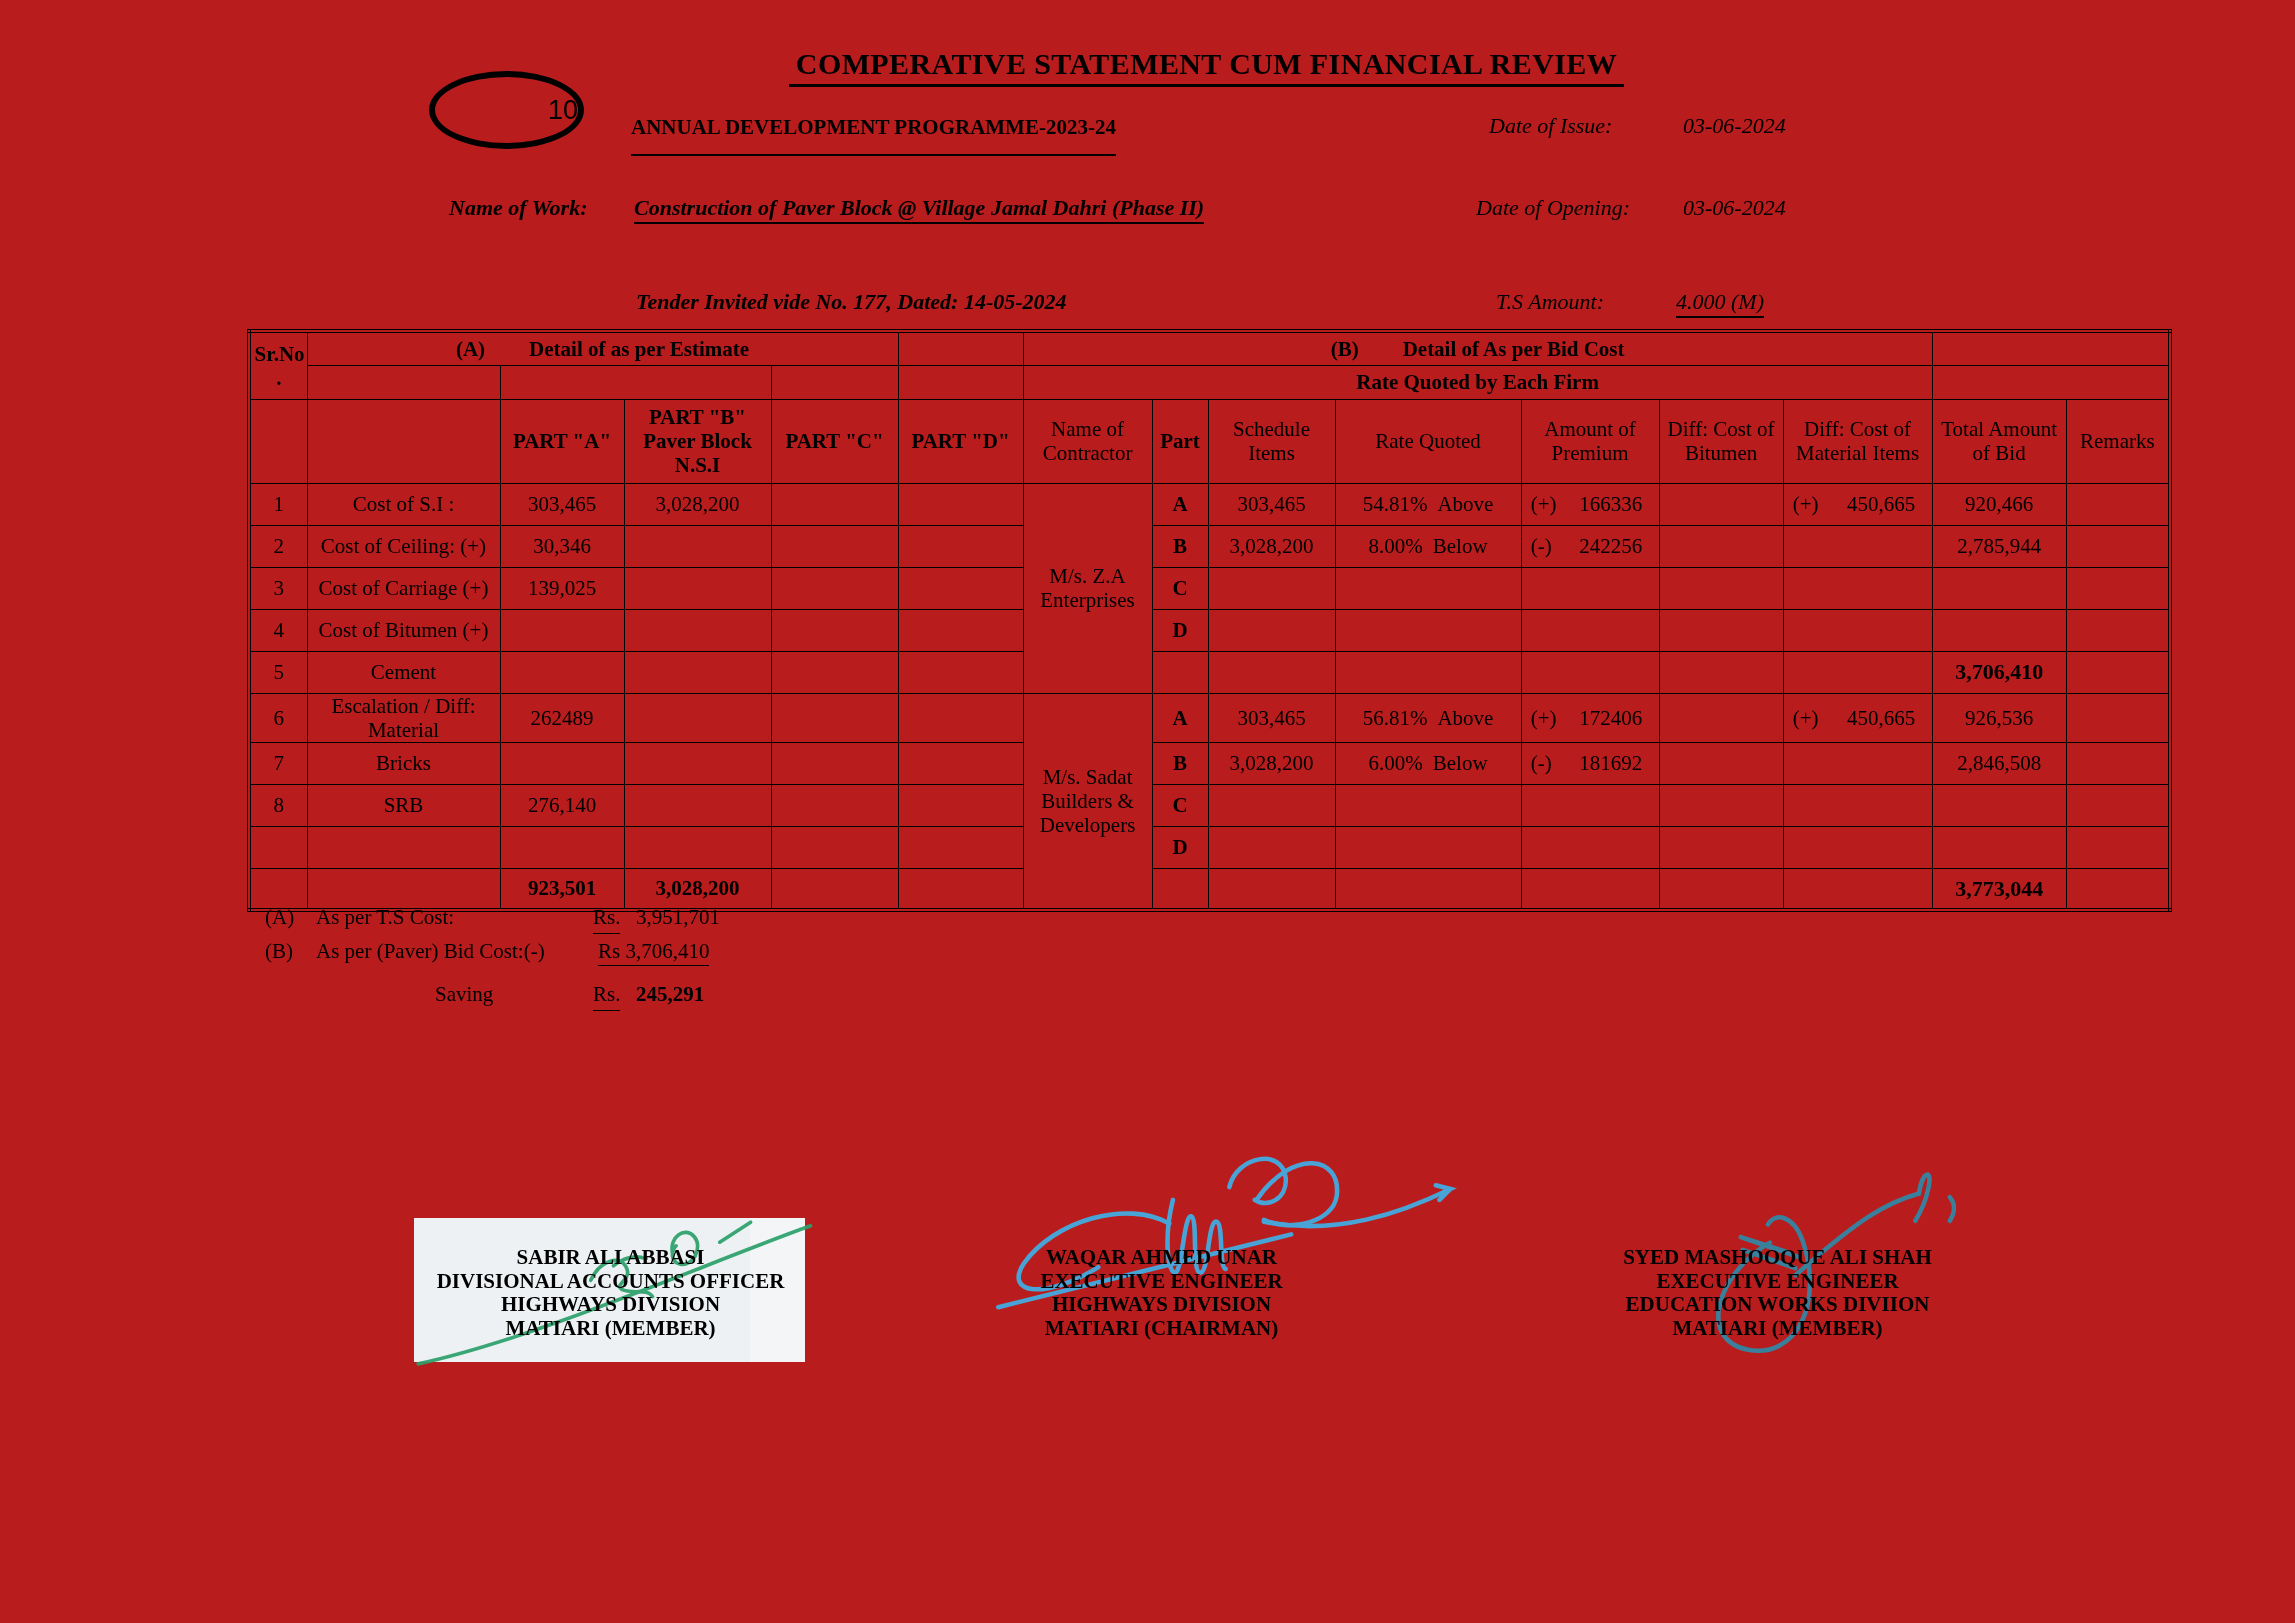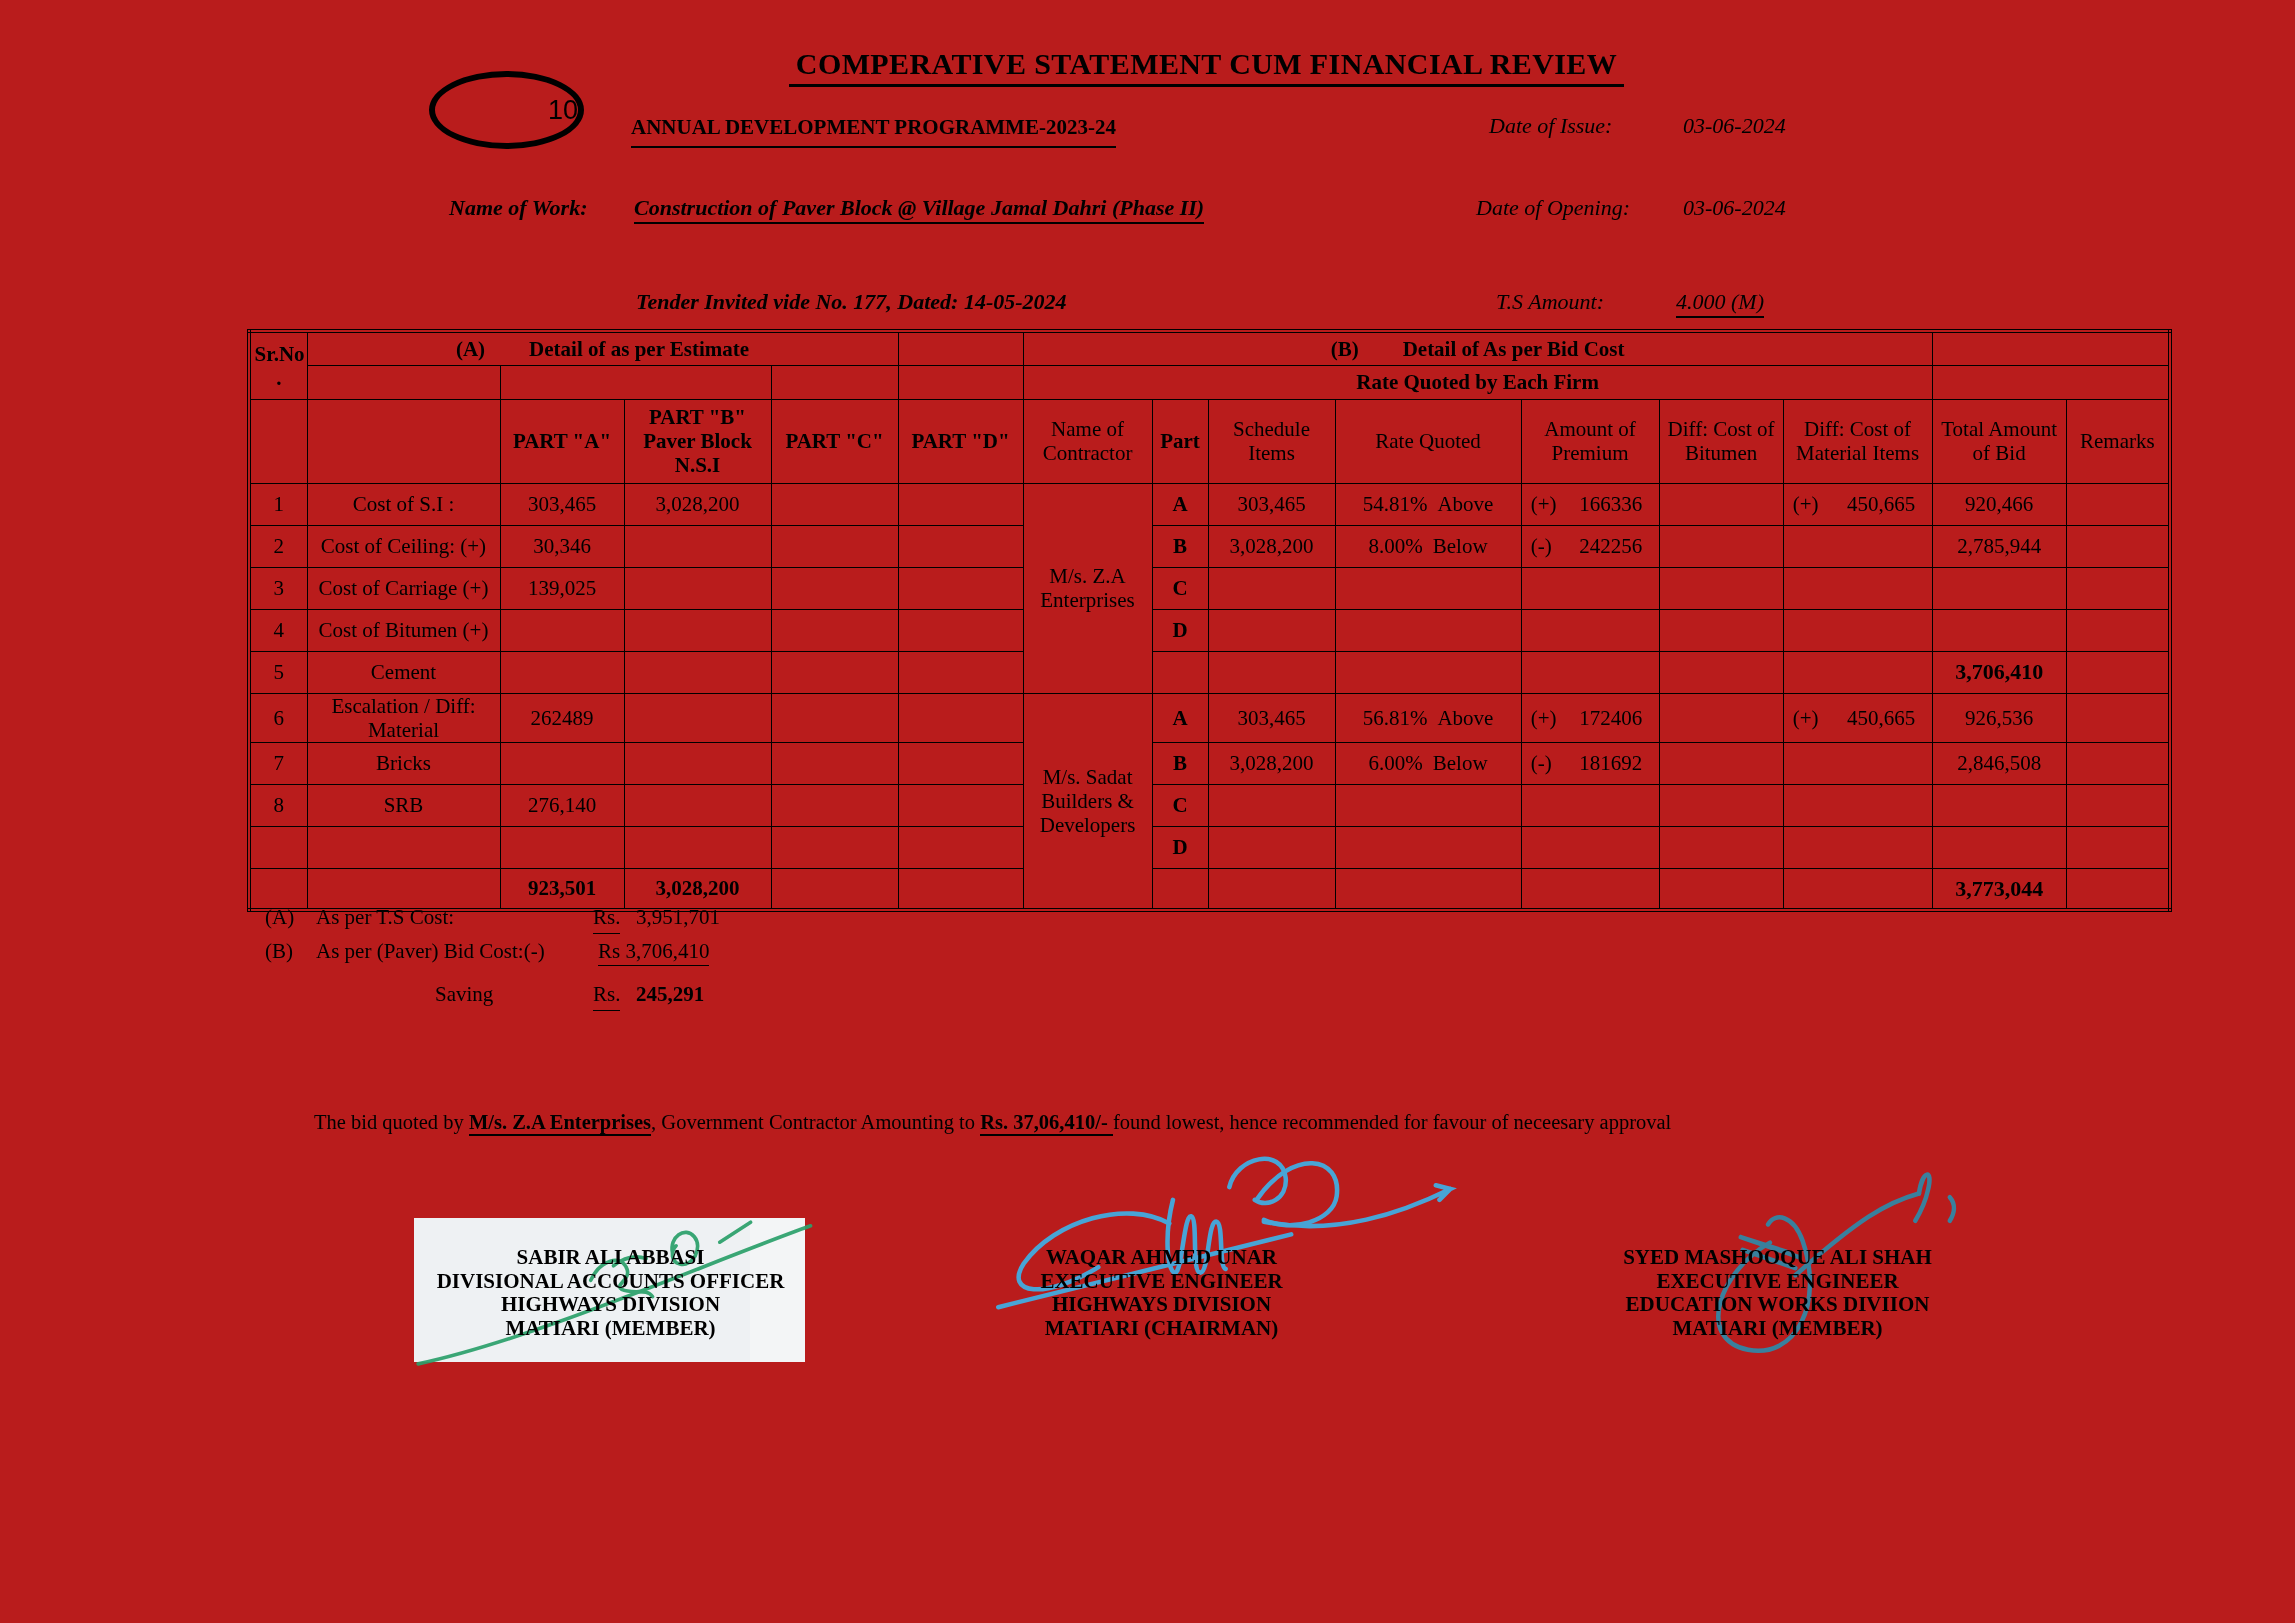--- a/index.html
+++ b/index.html
@@ -21,21 +21,21 @@
     display:inline-block; font-size:30px; font-weight:bold; letter-spacing:0.4px;
     border-bottom:3.6px solid #000; padding:0 7.3px 2.7px;
   }
   .badge {
     left:429px; top:71px; width:155px; height:78px;
     border:6.4px solid #000; border-radius:50%;
     display:flex; align-items:center; justify-content:flex-end;
     font-family:"Liberation Sans", sans-serif; font-size:27px;
   }
   .programme { left:631px; top:115px; font-size:21px; font-weight:bold;
-    border-bottom:2.7px solid #000; padding-bottom:6px; }
+    border-bottom:2.7px solid #000; padding-bottom:14px; }
   .lbl { font-size:22px;font-style:italic; }
   .issue-label   { left:1489px; top:113px; }
   .issue-value   { left:1683px; top:113px; }
   .work-label    { left:449px;  top:195px; font-weight:bold; }
   .work-value    { left:634px;  top:195px; font-weight:bold; border-bottom:2.7px solid #000; padding-bottom:0.9px; }
   .opening-label { left:1476px; top:195px; }
   .opening-value { left:1683px; top:195px; }
   .tender-line   { left:636px;  top:289px; font-weight:bold; }
   .ts-label      { left:1496px; top:289px; }
   .ts-value      { left:1676px; top:289px; border-bottom:2.7px solid #000; padding-bottom:0.9px; }
@@ -404,23 +404,20 @@
   <div class="abs sum" style="left:636px; top:905px;">3,951,701</div>
 
   <div class="abs sum" style="left:265px; top:939px;">(B)</div>
   <div class="abs sum" style="left:316px; top:939px;">As per (Paver) Bid Cost:(-)</div>
   <div class="abs sum val-u" style="left:598px; top:939px;"><span>Rs</span>&nbsp;<span>3,706,410</span></div>
 
   <div class="abs sum" style="left:435px; top:982px;">Saving</div>
   <div class="abs sum" style="left:593px; top:982px;"><span class="rs-u">Rs.</span></div>
   <div class="abs sum b" style="left:636px; top:982px;">245,291</div>
 
-  <div class="abs reco">
-    <span>The bid quoted by </span><span class="hl">M/s. Z.A Enterprises</span><span>, Government Contractor Amounting to </span><span class="hl">Rs. 37,06,410/- </span><span> found lowest, hence recommended for favour of neceesary approval</span>
-  </div>
 
   <div class="abs scan-shade"></div>
 
   <svg class="ink" style="left:400px; top:1202px;" width="436" height="173" viewBox="0 0 480 190">
     <g fill="none" stroke="#2aa06a" stroke-width="4" stroke-linecap="round" opacity="0.92">
       <path d="M20,178 C150,150 330,70 452,26"></path>
       <path d="M210,86 c10,-22 34,-30 40,-12 c4,12 -14,16 -6,22 c12,6 28,-2 34,8"></path>
       <path d="M300,56 c-4,-18 14,-30 24,-18 c10,12 -2,34 -16,30 c-10,-2 -10,-14 -4,-20"></path>
       <path d="M352,44 l34,-22"></path>
       <path d="M235,70 q18,-14 36,-8"></path>

